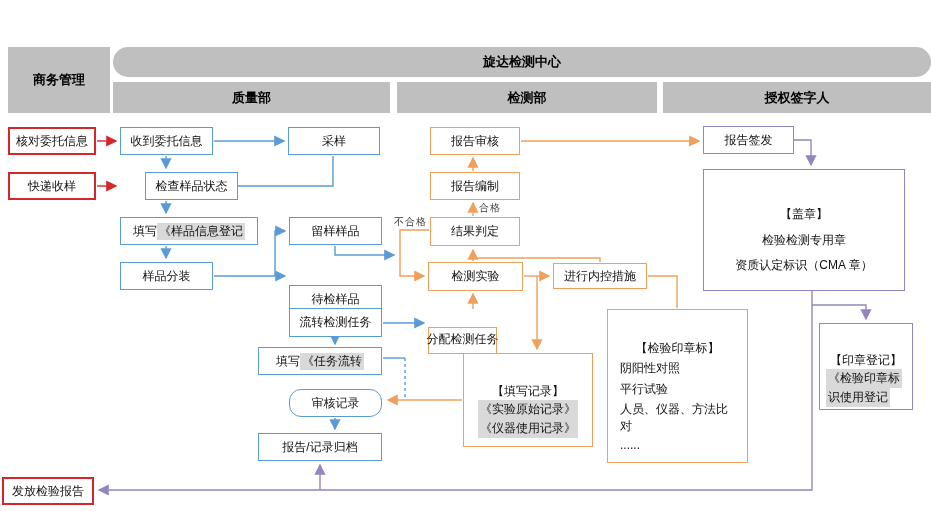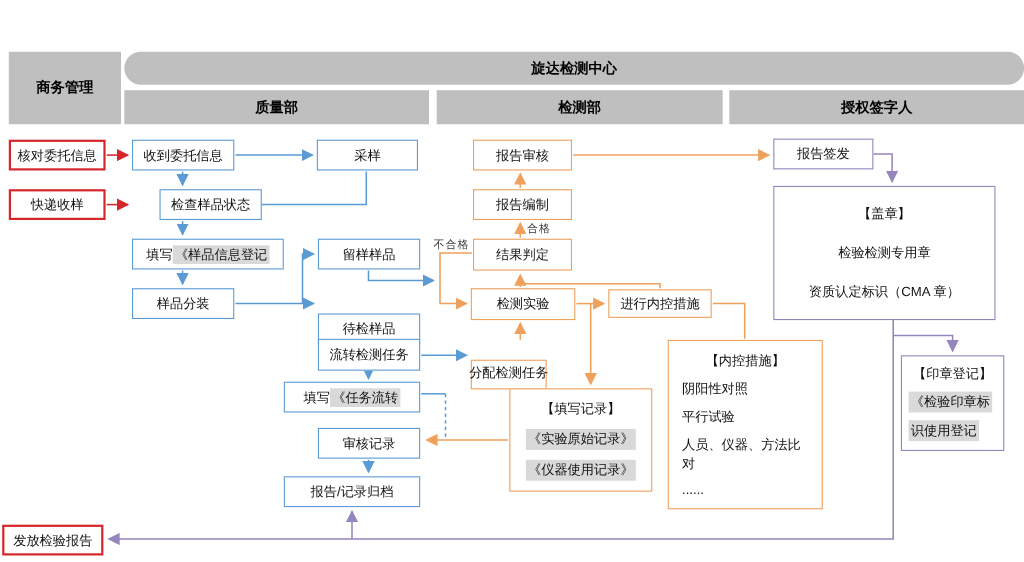--- a/index.html
+++ b/index.html
@@ -19,21 +19,21 @@
   }
   .blue{border:1.5px solid #5b9bd5;}
   .red{border:2px solid #d5262b;}
   .orange{border:1.5px solid #efa05c;}
   .purple{border:1.5px solid #9585bd;}
   .hl{background:#d9d9d9;padding:1px 2px;}
   .grp{
     position:absolute;background:#fff;font-size:12px;box-sizing:border-box;
     display:flex;flex-direction:column;
   }
-  .grp .t{text-align:center;}
+  .grp .t{text-align:center;margin-top:20px;}
   .elabel{position:absolute;font-size:10px;color:#3a3a3a;letter-spacing:1px;white-space:nowrap;}
 </style>
 </head>
 <body>
 
 <div class="canvas">
 
   <div class="hdr" style="left:8px;top:47px;width:102px;height:66px;">商务管理</div>
   <div class="hdr" style="left:113px;top:47px;width:818px;height:30px;border-radius:15px;">旋达检测中心</div>
   <div class="hdr" style="left:113px;top:82px;width:277px;height:31px;">质量部</div>
@@ -106,38 +106,38 @@
     </div>
   <div class="n blue" style="left:120px;top:262px;width:93px;height:28px;">样品分装</div>
   <div class="n blue" style="left:288px;top:127px;width:92px;height:28px;">采样</div>
   <div class="n blue" style="left:289px;top:217px;width:93px;height:28px;">留样样品</div>
   <div class="n blue" style="left:289px;top:262px;width:93px;height:28px;margin-top:23px;">待检样品</div>
   <div class="n blue" style="left:289px;top:308px;width:93px;height:29px;text-align:center;">流转检测任务</div>
   <div class="n blue" style="left:258px;top:347px;width:124px;height:28px;">
       <span>填写</span>
       <span class="hl">《任务流转</span>
     </div>
-  <div class="n blue" style="left:289px;top:389px;width:93px;height:28px;">审核记录</div>
+  <div class="n blue" style="left:289px;top:389px;width:93px;height:28px;border-radius:12px;">审核记录</div>
   <div class="n blue" style="left:258px;top:433px;width:124px;height:28px;">报告/记录归档</div>
 
   <div class="n orange" style="left:430px;top:127px;width:90px;height:28px;">报告审核</div>
   <div class="n orange" style="left:430px;top:172px;width:90px;height:28px;">报告编制</div>
   <div class="n orange" style="left:430px;top:217px;width:90px;height:29px;">结果判定</div>
   <div class="n orange" style="left:428px;top:262px;width:95px;height:29px;">检测实验</div>
   <div class="n orange" style="left:428px;top:327px;width:69px;height:27px;font-family:Liberation Mono, monospace;">分配检测任务</div>
   <div class="n orange" style="left:553px;top:263px;width:94px;height:26px;">进行内控措施</div>
 
   <div class="grp orange" style="left:463px;top:353px;width:130px;height:94px;padding:9px 2px;justify-content:space-between;align-items:center;">
     <div class="t">【填写记录】</div>
     <div class="hl">《实验原始记录》</div>
     <div class="hl">《仪器使用记录》</div>
   </div>
 
   <div class="grp orange" style="left:607px;top:309px;width:141px;height:154px;padding:10px 12px;justify-content:space-between;">
-    <div class="t">【内控措施】</div>
+    <div class="t">【检验印章标】</div>
     <div>阴阳性对照</div>
     <div>平行试验</div>
     <div>人员、仪器、方法比对</div>
     <div>......</div>
   </div>
 
   <div class="n purple" style="left:703px;top:126px;width:91px;height:28px;">报告签发</div>
 
   <div class="grp purple" style="left:703px;top:169px;width:202px;height:122px;padding:16px 10px;justify-content:space-between;align-items:center;">
     <div class="t">【盖章】</div>

